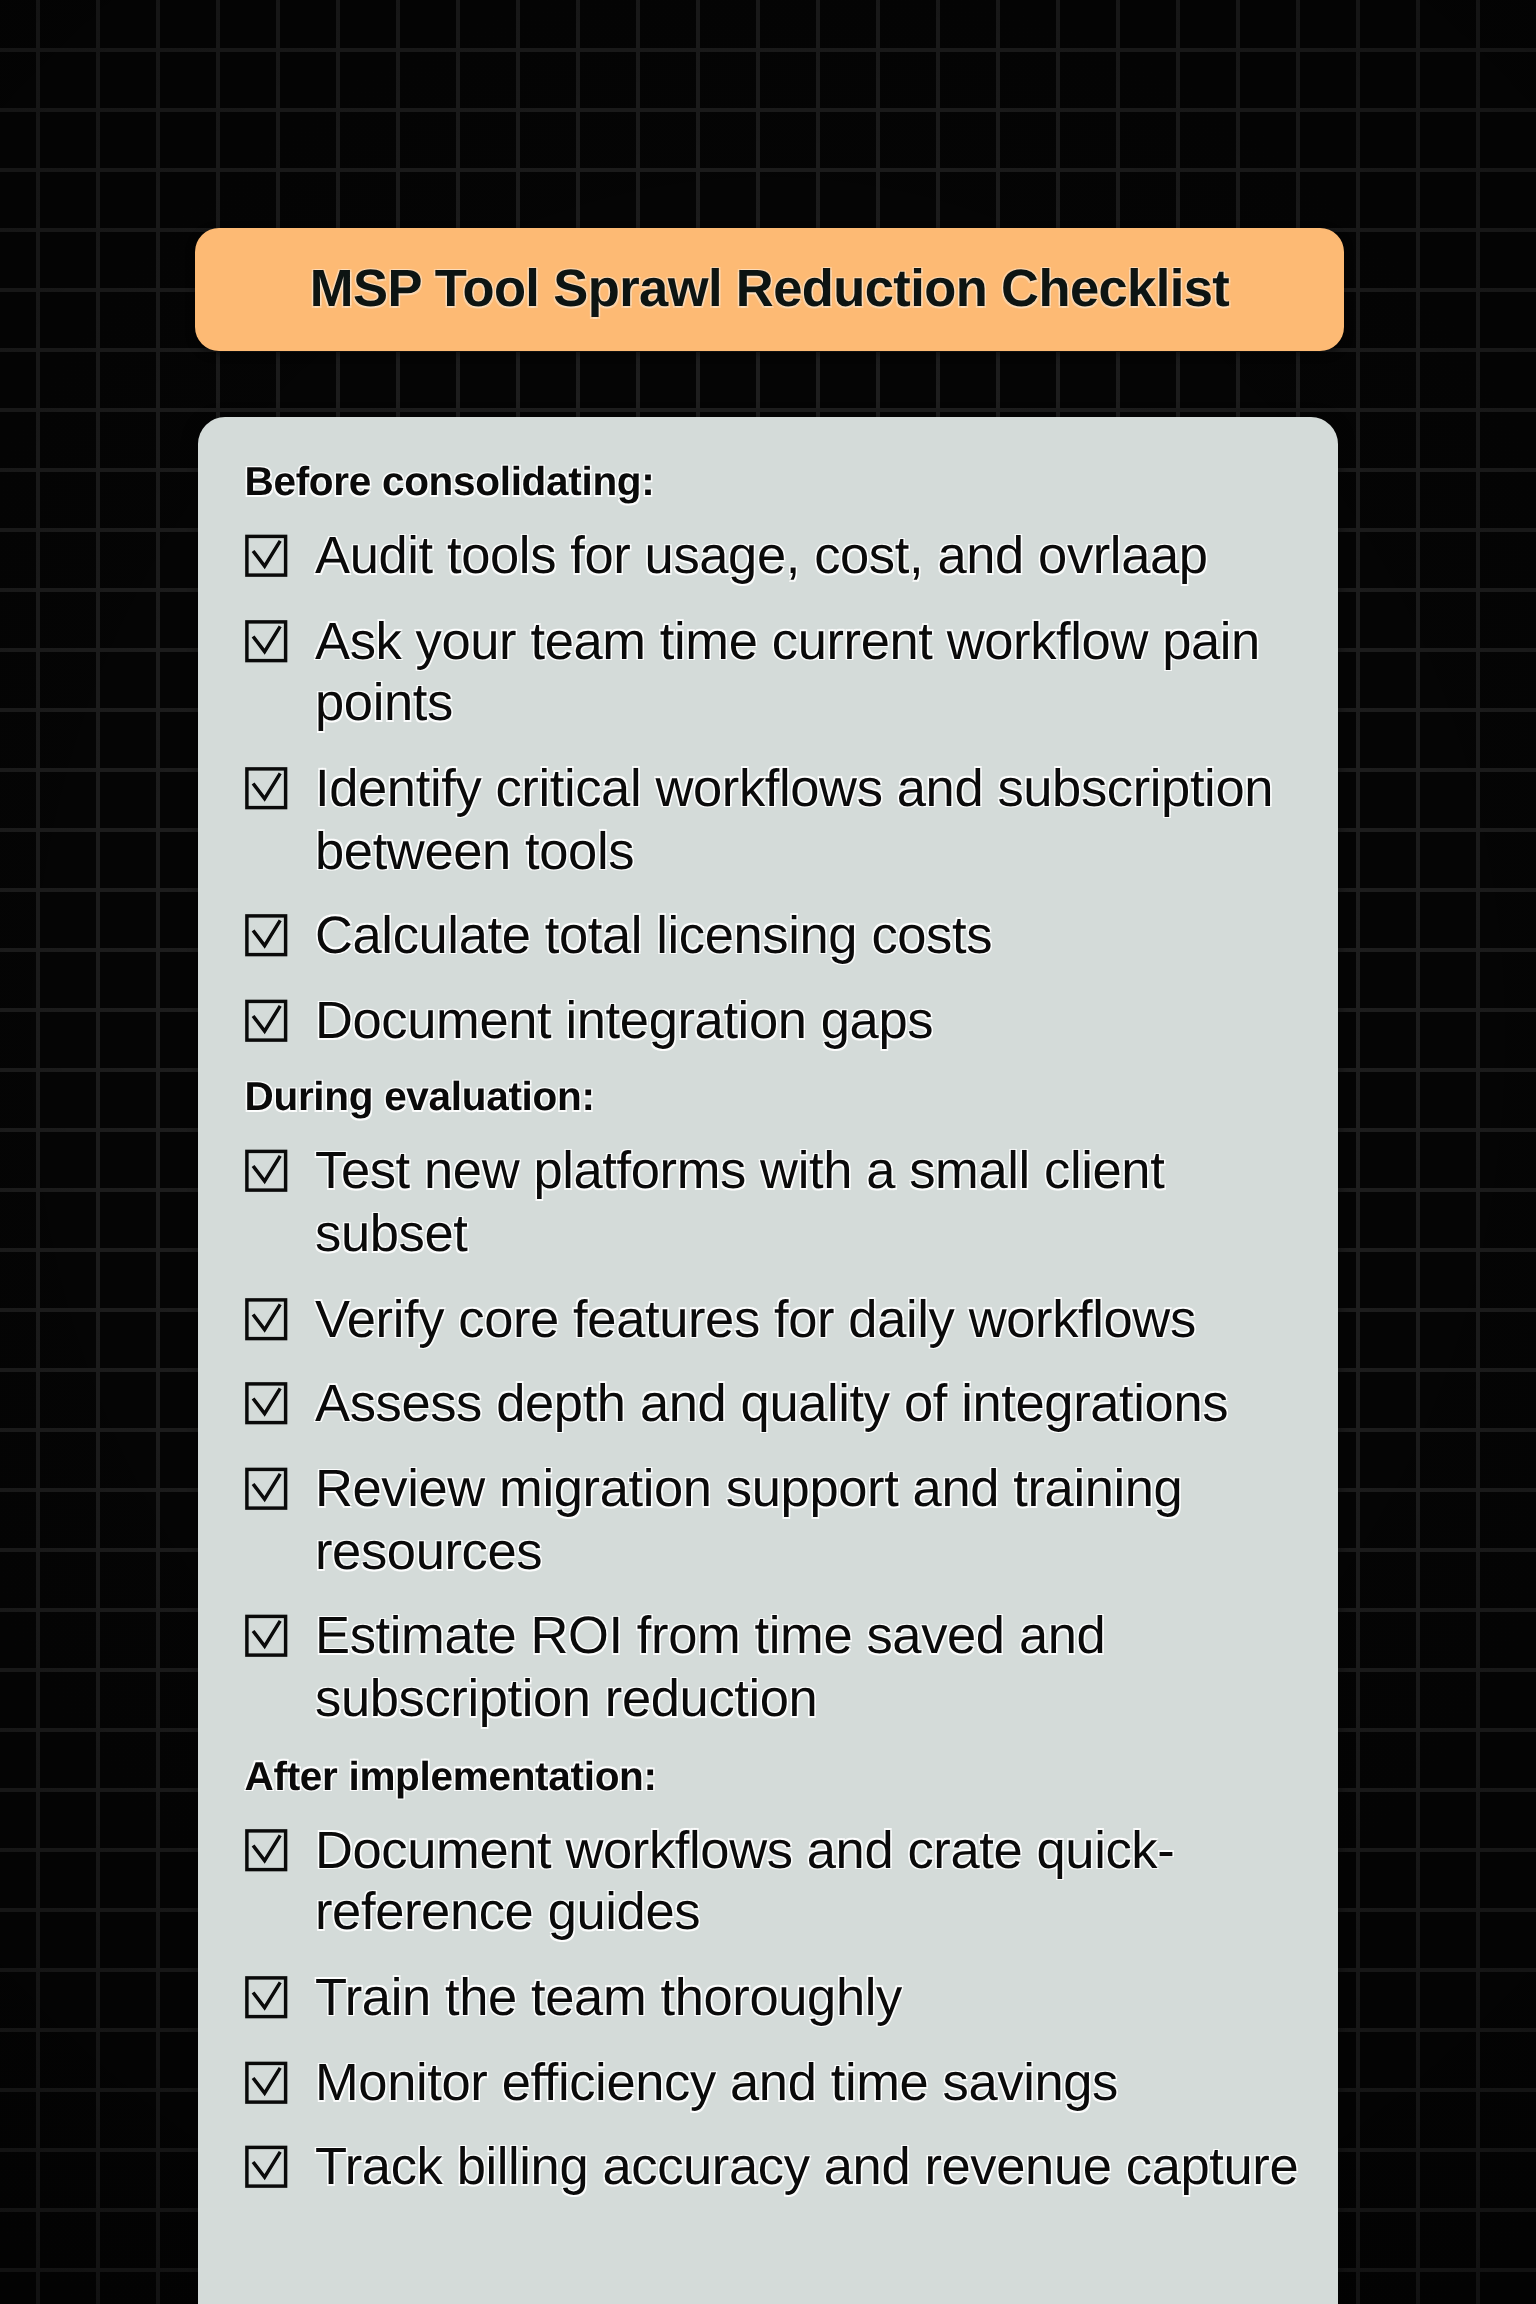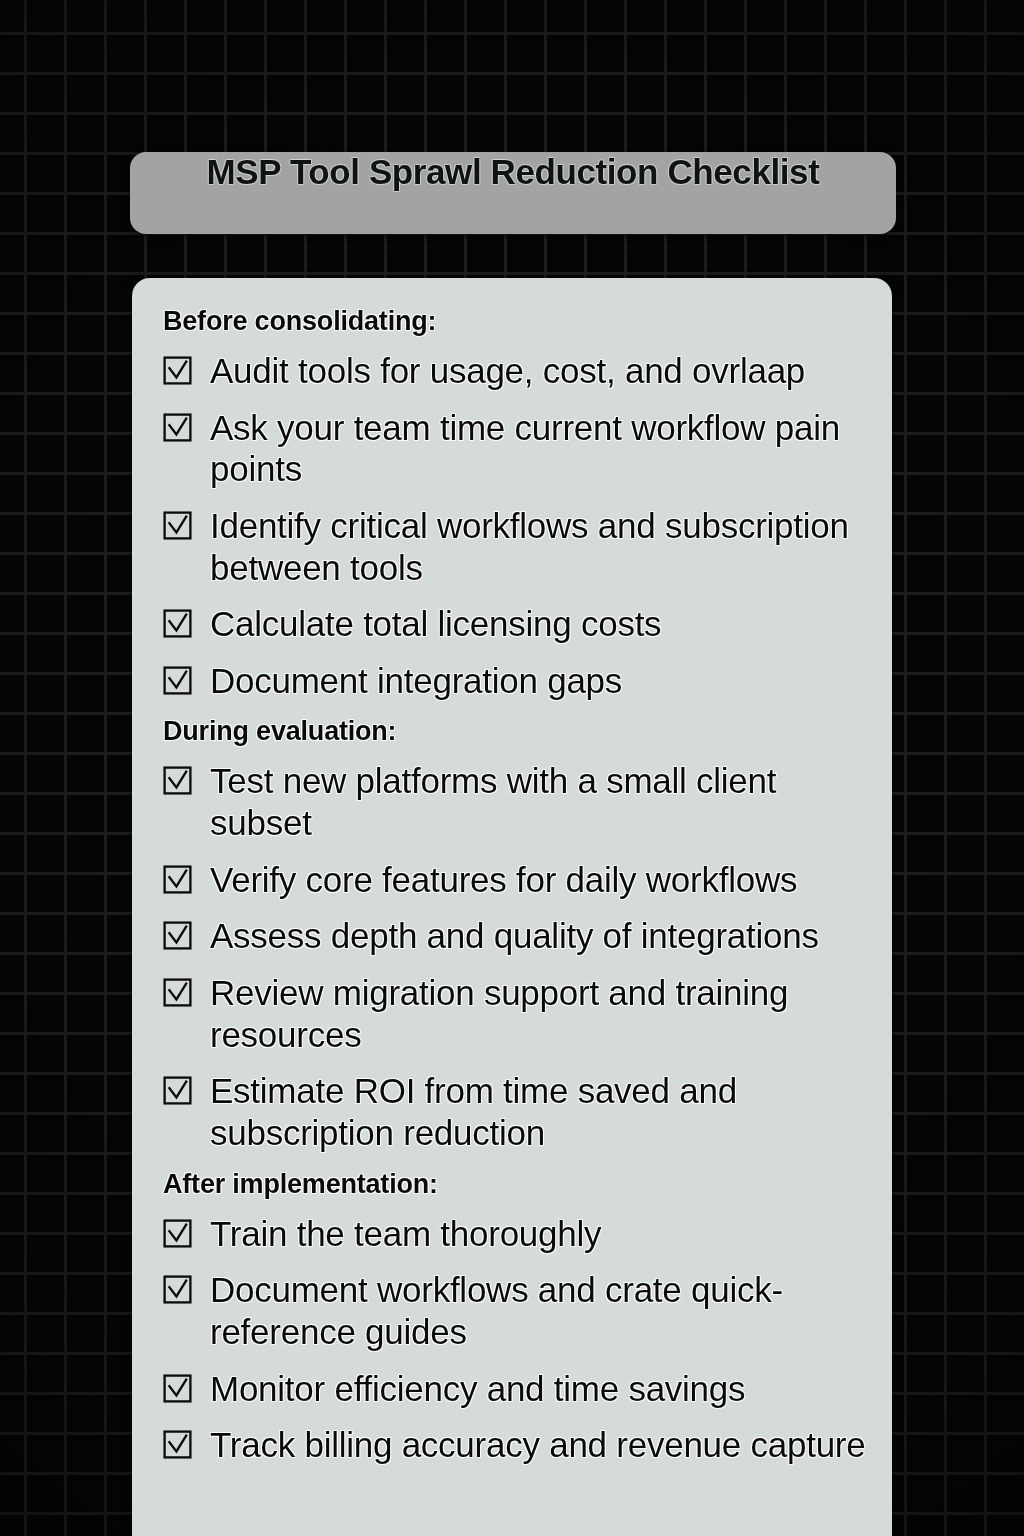--- a/index.html
+++ b/index.html
@@ -48,23 +48,24 @@
     z-index: 2;
   }
 
   
   #header-banner {
     position: absolute;
     left: 130px;
     top: 152px;
     width: 766px;
     height: 82px;
-    background: #a3a3a3;
+    background: #fdba74;
     border-radius: 16px;
     display: flex;
+    align-items: center;
     justify-content: center;
     box-shadow: 0 2px 6px rgba(0,0,0,0.55);
   }
 
   #header-title {
     font-size: 35px;
     font-weight: 700;
     letter-spacing: -0.4px;
     color: #0d1412;
     text-align: center;
@@ -241,30 +242,30 @@
           <span class="item-label">Estimate ROI from time saved and subscription reduction</span>
         </div>
         <div class="section-heading">After implementation:</div>
         <div class="check-item">
           <span class="checkbox-glyph">
             <svg width="29" height="29" viewBox="0 0 29 29">
               <rect x="1.6" y="1.6" width="25.8" height="25.8" fill="none" stroke="#0a0a0a" stroke-width="2.3"></rect>
               <path d="M6.4 12.2 L13.4 21.4 L23.2 5.6" fill="none" stroke="#0a0a0a" stroke-width="2.3" stroke-linecap="square" stroke-linejoin="miter"></path>
             </svg>
           </span>
+          <span class="item-label">Document workflows and crate quick-reference guides</span>
+        </div>
+        <div class="check-item">
+          <span class="checkbox-glyph">
+            <svg width="29" height="29" viewBox="0 0 29 29">
+              <rect x="1.6" y="1.6" width="25.8" height="25.8" fill="none" stroke="#0a0a0a" stroke-width="2.3"></rect>
+              <path d="M6.4 12.2 L13.4 21.4 L23.2 5.6" fill="none" stroke="#0a0a0a" stroke-width="2.3" stroke-linecap="square" stroke-linejoin="miter"></path>
+            </svg>
+          </span>
           <span class="item-label">Train the team thoroughly</span>
-        </div>
-        <div class="check-item">
-          <span class="checkbox-glyph">
-            <svg width="29" height="29" viewBox="0 0 29 29">
-              <rect x="1.6" y="1.6" width="25.8" height="25.8" fill="none" stroke="#0a0a0a" stroke-width="2.3"></rect>
-              <path d="M6.4 12.2 L13.4 21.4 L23.2 5.6" fill="none" stroke="#0a0a0a" stroke-width="2.3" stroke-linecap="square" stroke-linejoin="miter"></path>
-            </svg>
-          </span>
-          <span class="item-label">Document workflows and crate quick-reference guides</span>
         </div>
         <div class="check-item">
           <span class="checkbox-glyph">
             <svg width="29" height="29" viewBox="0 0 29 29">
               <rect x="1.6" y="1.6" width="25.8" height="25.8" fill="none" stroke="#0a0a0a" stroke-width="2.3"></rect>
               <path d="M6.4 12.2 L13.4 21.4 L23.2 5.6" fill="none" stroke="#0a0a0a" stroke-width="2.3" stroke-linecap="square" stroke-linejoin="miter"></path>
             </svg>
           </span>
           <span class="item-label">Monitor efficiency and time savings</span>
         </div>

